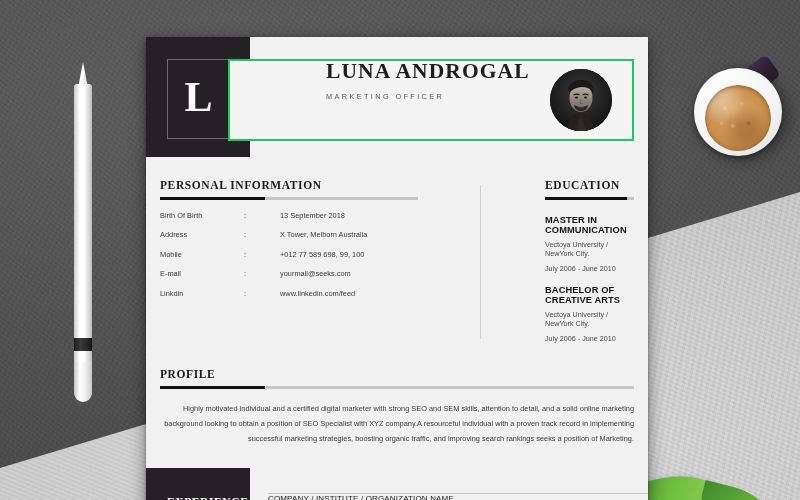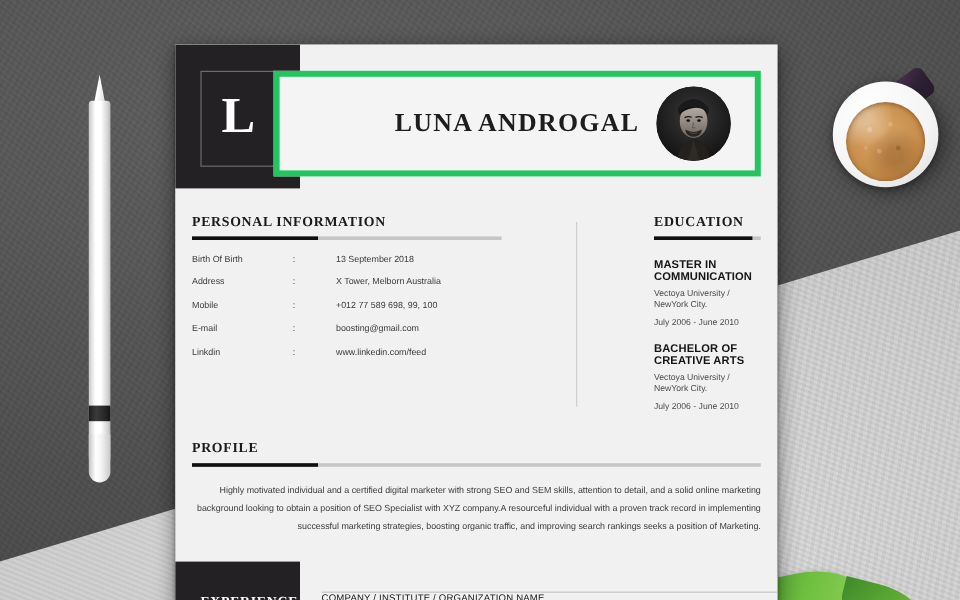--- a/index.html
+++ b/index.html
@@ -121,22 +121,22 @@
     position:absolute;left:21px;top:22px;width:61px;height:78px;
     border:1px solid #6b6b6b;
     display:flex;align-items:center;justify-content:center;
   }
   .mono{
     font-family:"Liberation Serif", serif;font-weight:700;font-size:42px;color:#fff;line-height:1;
     padding-bottom:4px;
   }
   .hdr-frame{
     position:absolute;left:82px;top:22px;right:14px;height:78px;
-    border:5px solid #22c55e;background:#f4f4f4;
-    display:flex;align-items:center;
+    border:2px solid #22c55e;background:#f4f4f4;
+    display:flex;align-items:flex-start;
   }
   .hdr-text{margin-left:96px;}
   .name{
     font-family:"Liberation Serif", serif;font-weight:700;
     font-size:21.5px;letter-spacing:1.1px;color:#1d1d1d;line-height:1;
   }
   .role{
     margin-top:9px;font-size:7.3px;letter-spacing:2.4px;color:#555;font-weight:500;
   }
   .photo{
@@ -230,20 +230,21 @@
   <div class="sheet">
 
     <div class="hdr">
       <div class="hdr-black"></div>
       <div class="mono-box">
         <span class="mono">L</span>
       </div>
       <div class="hdr-frame">
         <div class="hdr-text">
           <div class="name">LUNA ANDROGAL</div>
+          <div class="role">MARKETING OFFICER</div>
         </div>
         <div class="photo">
           <svg width="62" height="62" viewBox="0 0 62 62" aria-hidden="true">
             <defs>
               <radialGradient id="bgp" cx="50%" cy="40%" r="70%">
                 <stop offset="0%" stop-color="#3a3a3a"></stop>
                 <stop offset="100%" stop-color="#0d0d0d"></stop>
               </radialGradient>
               <linearGradient id="skin" x1="0" y1="0" x2="0" y2="1">
                 <stop offset="0%" stop-color="#b9b0a8"></stop>
@@ -287,21 +288,21 @@
             <span class="info-v">X Tower, Melborn Australia</span>
           </div>
           <div class="info-row">
             <span class="info-k">Mobile</span>
             <span class="info-c">:</span>
             <span class="info-v">+012 77 589 698, 99, 100</span>
           </div>
           <div class="info-row">
             <span class="info-k">E-mail</span>
             <span class="info-c">:</span>
-            <span class="info-v">boosting@gmail.com</span>
+            <span class="info-v">yourmail@seeks.com</span>
           </div>
           <div class="info-row">
             <span class="info-k">Linkdin</span>
             <span class="info-c">:</span>
             <span class="info-v">www.linkedin.com/feed</span>
           </div>
         </div>
 
         <div class="vdiv"></div>
 

